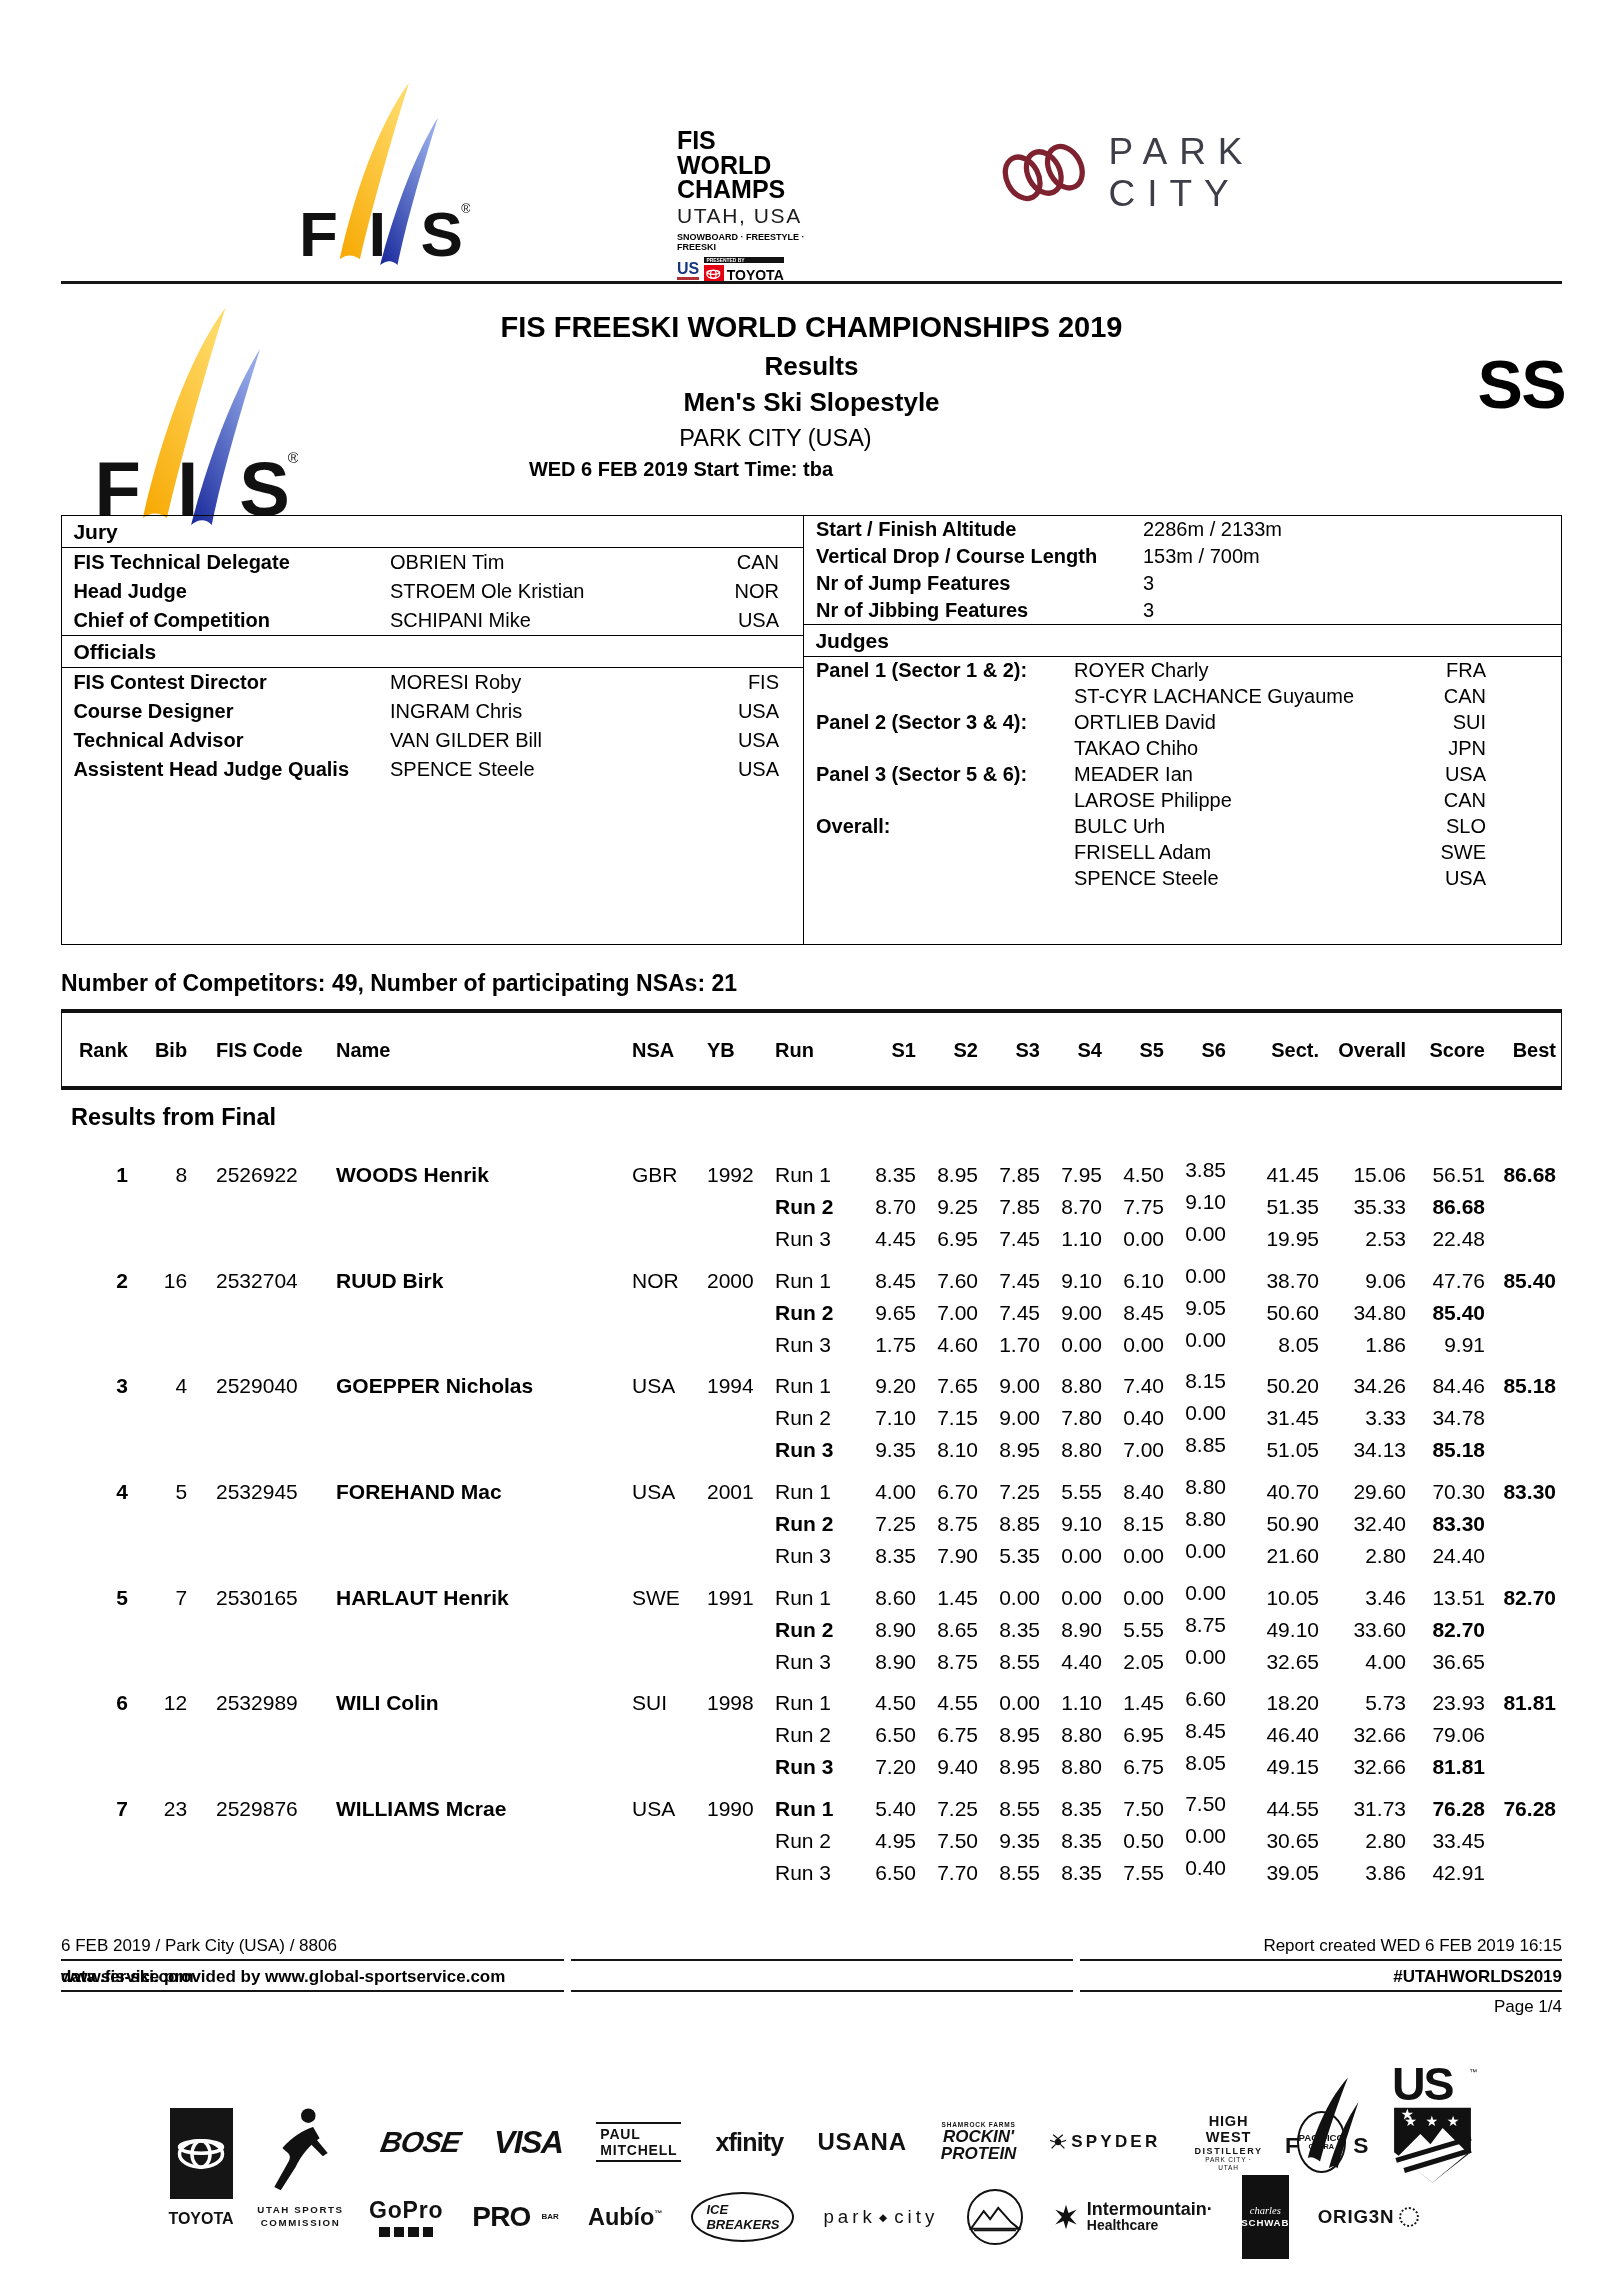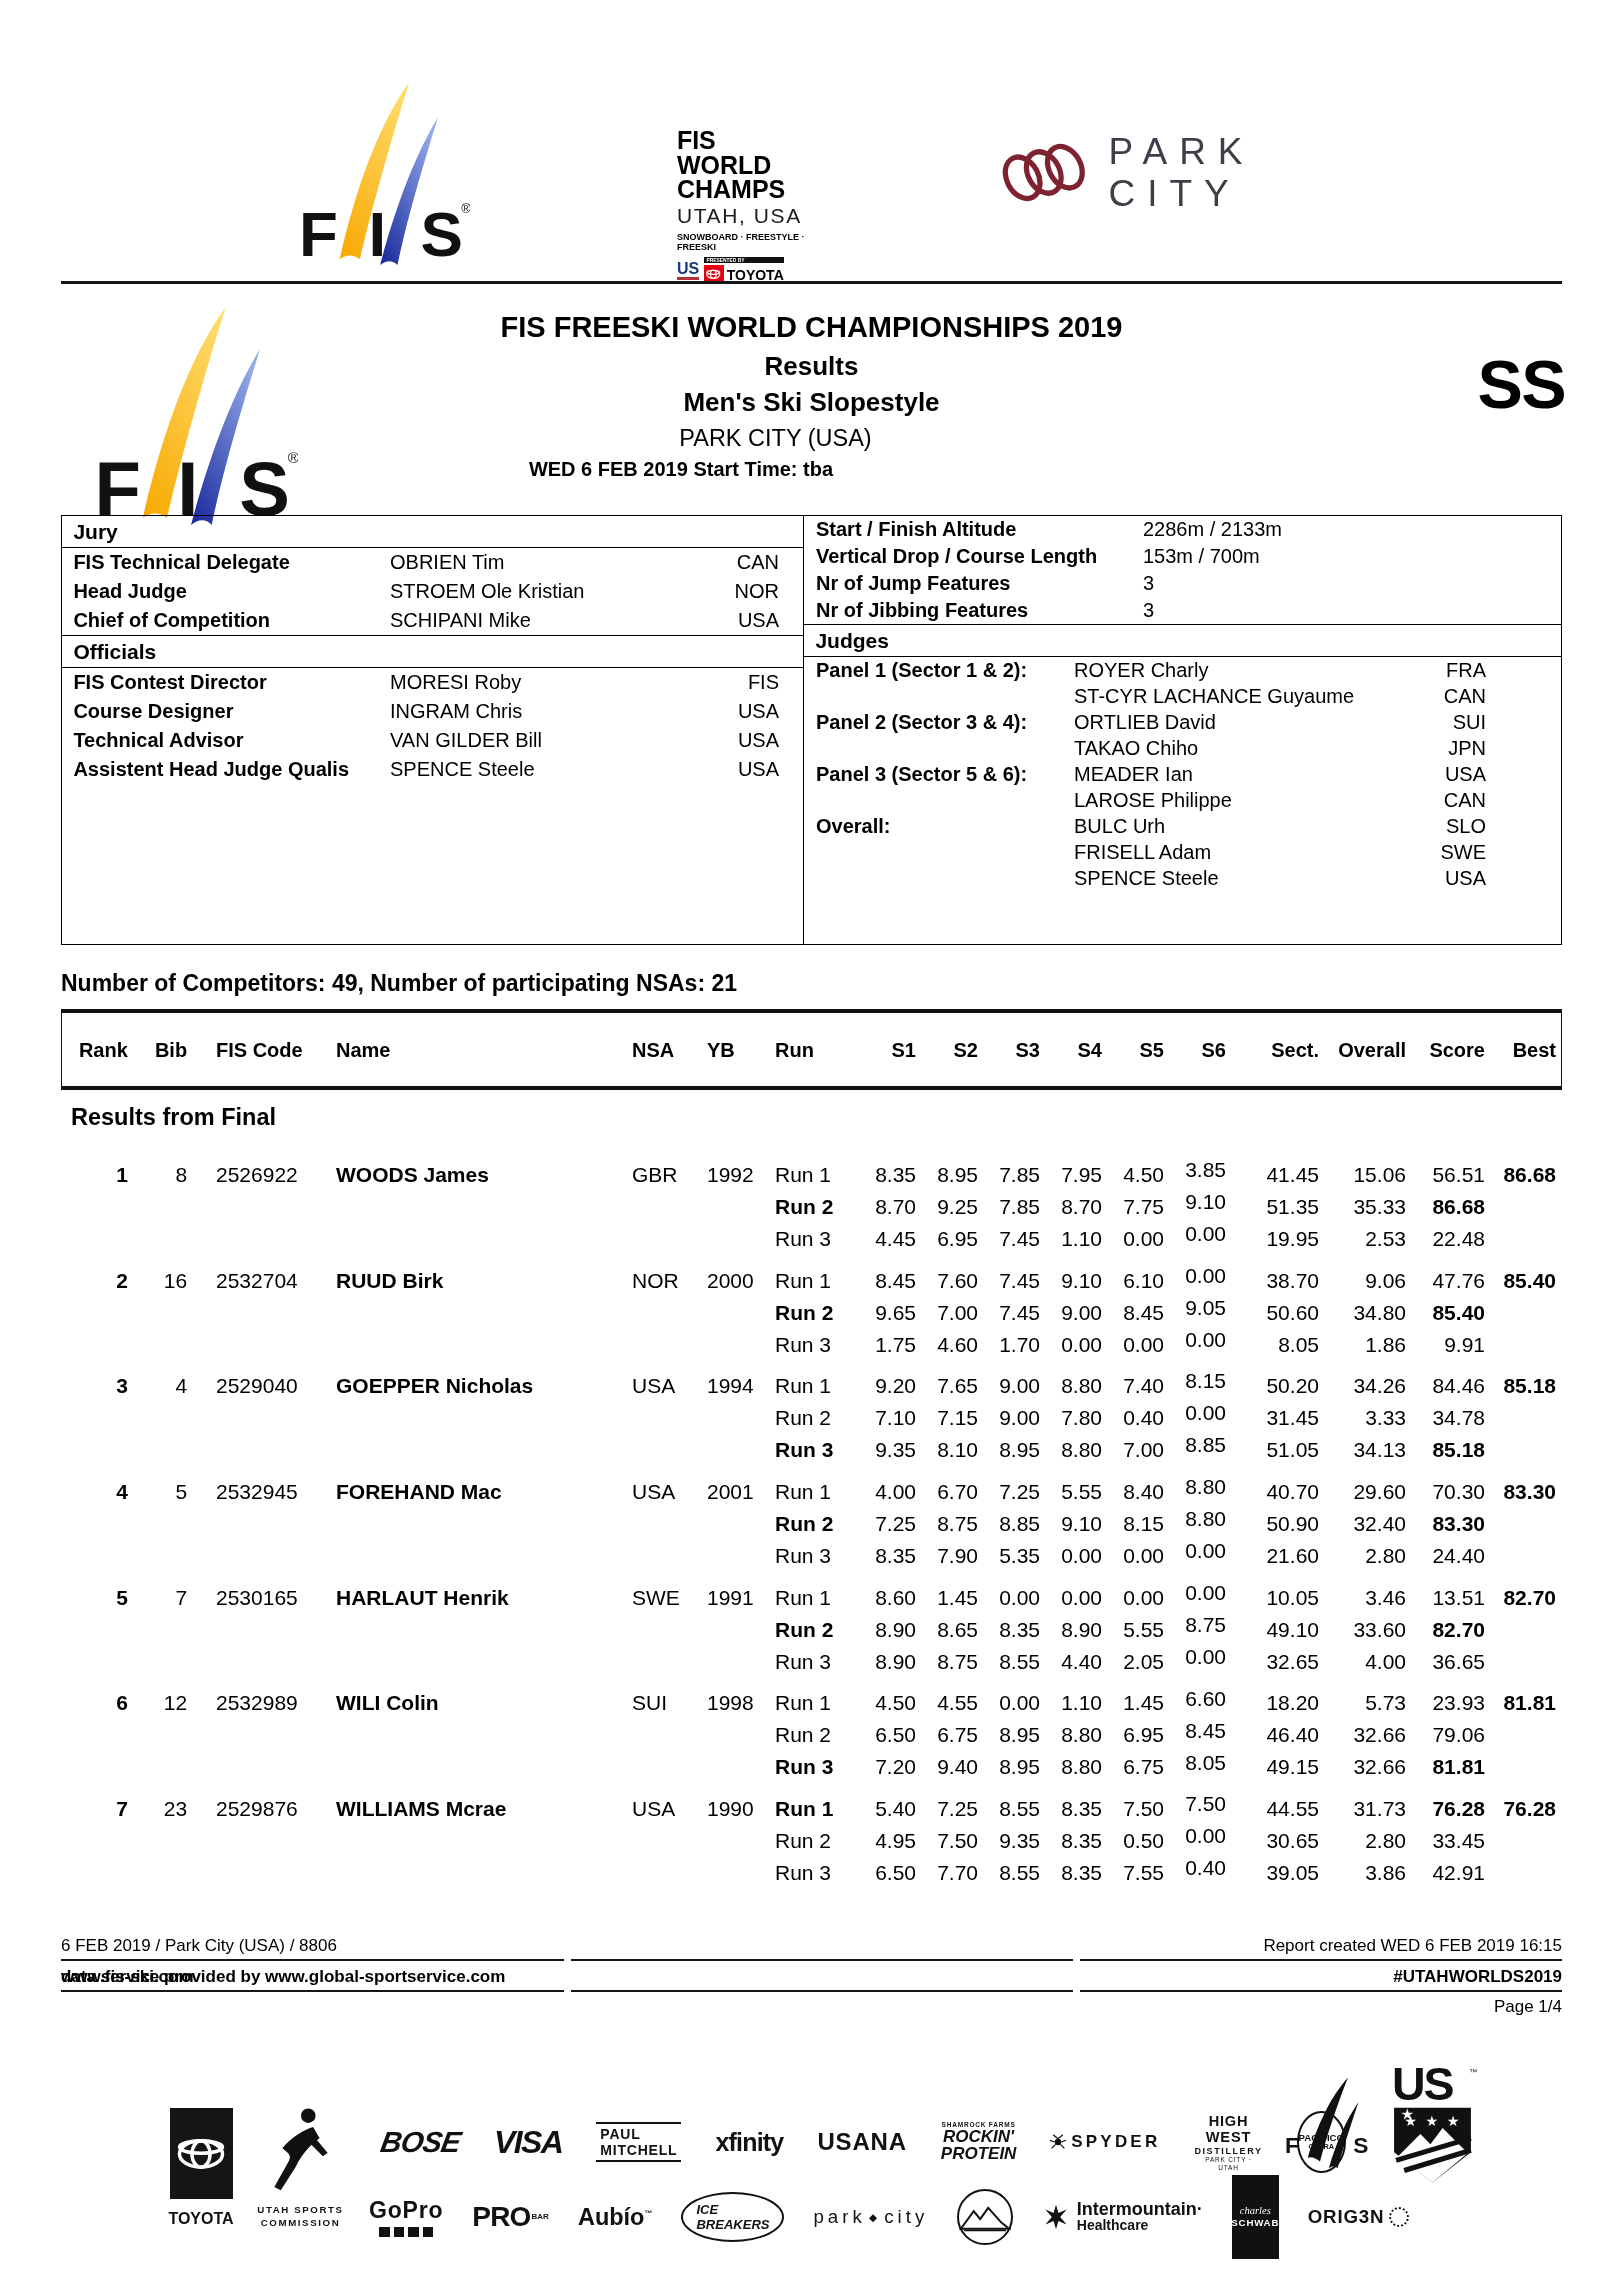--- a/index.html
+++ b/index.html
@@ -100,21 +100,21 @@
   .hw .d{font-size:6.5px;letter-spacing:0.8px;}
   .pac{width:58px;height:58px;border:2.4px solid #111;border-radius:50%;display:flex;flex-direction:column;align-items:center;justify-content:center;text-align:center;line-height:1.1;}
   .pac .a{font-size:9.7px;font-weight:900;}
   .pac .cl{font-size:7.3px;font-weight:bold;}
   .gopro{text-align:center;}
   .gopro .t{font-size:23px;font-weight:800;letter-spacing:0.8px;}
   .gopro .sq{display:flex;gap:4px;justify-content:center;margin-top:3.2px;}
   .gopro .sq i{width:10.5px;height:10.5px;background:#111;}
   .probar{display:flex;align-items:center;}
   .probar .p{font-size:28px;font-weight:900;letter-spacing:-0.8px;}
-  .probar .bar{font-size:8px;font-weight:900;line-height:1;margin-left:1px;}
+  .probar .bar{font-size:8px;font-weight:900;line-height:1;margin-left:11px;}
   .aubio{font-size:23.5px;font-weight:600;}
   .aubio sup{font-size:8px;}
   .iceb{border:2.4px solid #111;border-radius:50%;padding:8px 13px;font-style:italic;font-weight:900;font-size:13px;letter-spacing:0;}
   .pkc{font-size:18.7px;letter-spacing:4px;display:flex;align-items:center;gap:3.2px;}
   .pkc .dia{font-size:10.5px;}
   .lodge{width:75px;height:52px;border:2.4px solid #111;border-radius:50%;display:flex;align-items:center;justify-content:center;}
   .im{display:flex;align-items:center;gap:6.5px;}
   .im .txt .a{font-size:18px;font-weight:bold;line-height:1;}
   .im .txt .h{font-size:14px;font-weight:900;line-height:1.1;}
   .schwab{width:47px;height:84px;background:#111;color:#fff;display:flex;flex-direction:column;align-items:center;justify-content:center;text-align:center;line-height:1.2;}
@@ -372,21 +372,21 @@
 </div>
 
 <div class="abs res-title">Results from Final</div>
 
 <div class="abs rows-wrap">
     <div class="ath">
   <div class="rgrid rrow">
     <span class="crk">1</span>
     <span class="cb2">8</span>
     <span class="cf">2526922</span>
-    <span class="cn">WOODS James</span>
+    <span class="cn">WOODS Henrik</span>
     <span class="cnsa">GBR</span>
     <span class="cyb">1992</span>
     <span class="crun">Run 1</span>
     <span class="cs">8.35</span>
     <span class="cs">8.95</span>
     <span class="cs">7.85</span>
     <span class="cs">7.95</span>
     <span class="cs">4.50</span>
     <span class="cs cs6"><span>3.85</span></span>
     <span class="cs">41.45</span>

